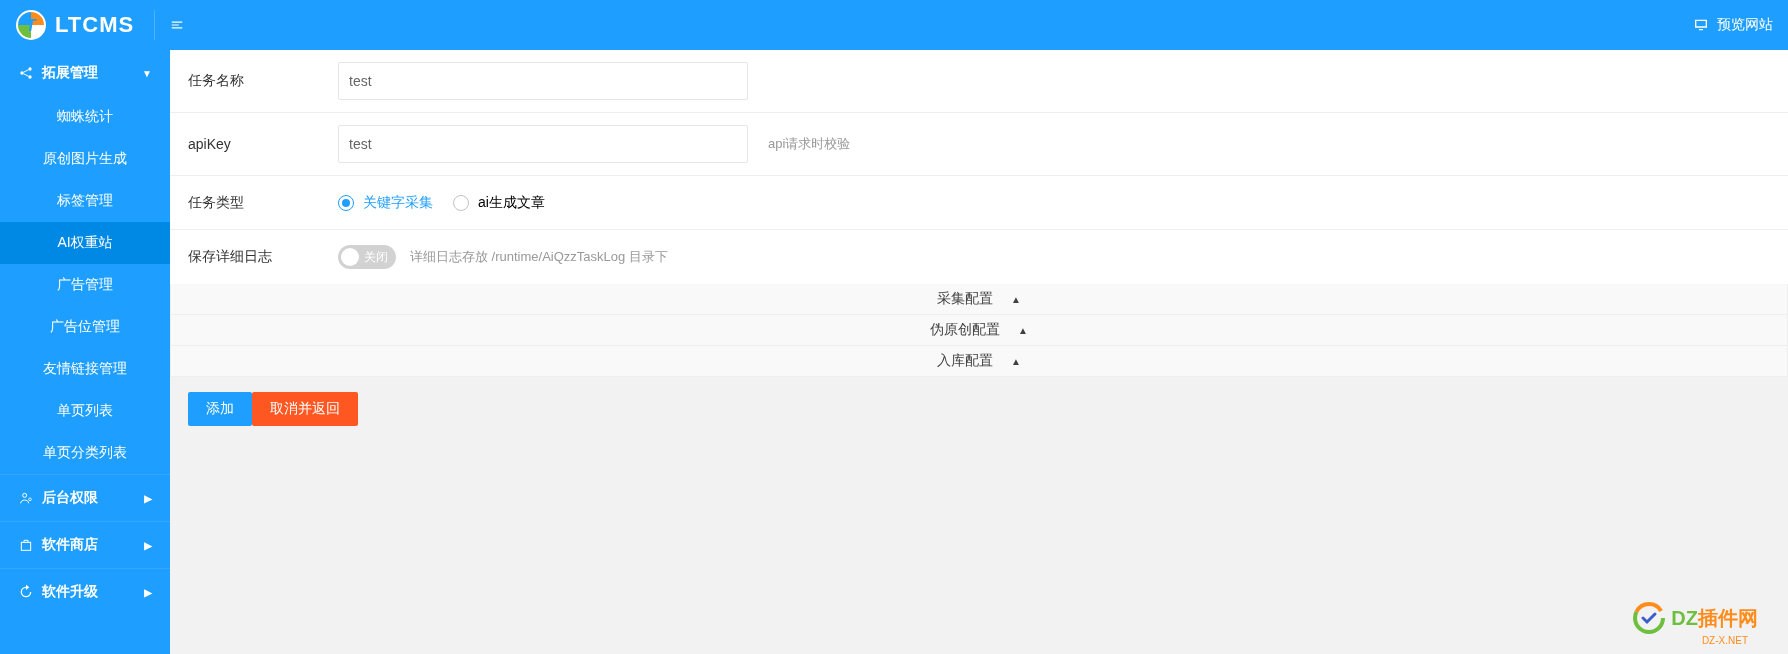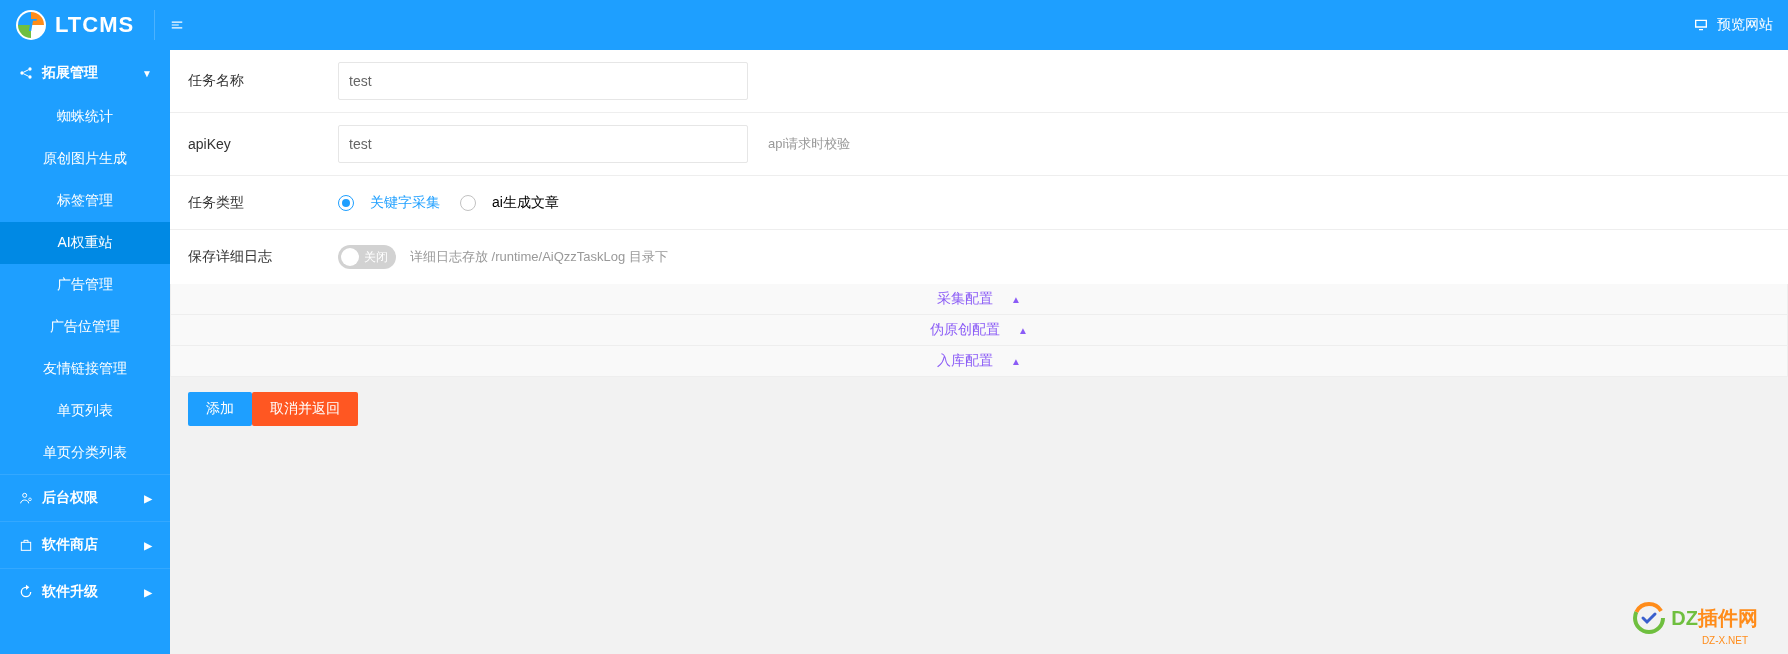--- a/index.html
+++ b/index.html
@@ -25,29 +25,29 @@
 .caret { font-size: 10px; }
 
 .main { flex: 1; background: #f2f2f2; overflow-y: auto; }
 .form-card { background: #fff; }
 .form-row { display: flex; align-items: center; border-bottom: 1px solid #eee; padding: 12px 18px; min-height: 54px; }
 .form-row:last-child { border-bottom: none; }
 .form-label { width: 150px; color: #333; font-size: 14px; }
 .form-control { flex: 1; display: flex; align-items: center; gap: 20px; }
 .input-text { width: 410px; height: 38px; border: 1px solid #e6e6e6; border-radius: 2px; padding: 0 10px; font-size: 14px; color: #666; }
 .hint { color: #999; font-size: 13px; }
-.radio-wrap { display: flex; align-items: center; gap: 16px; cursor: pointer; font-size: 14px; }
+.radio-wrap { display: flex; align-items: center; gap: 9px; cursor: pointer; font-size: 14px; }
 .radio-circle { width: 16px; height: 16px; border: 1px solid #c2c2c2; border-radius: 50%; display: flex; align-items: center; justify-content: center; }
 .radio-circle.checked { border-color: #1E9FFF; }
 .radio-circle.checked::after { content: ""; width: 8px; height: 8px; background: #1E9FFF; border-radius: 50%; }
 .radio-label.checked { color: #1E9FFF; }
 .switch { width: 58px; height: 24px; background: #d2d2d2; border-radius: 12px; position: relative; display: flex; align-items: center; justify-content: flex-end; padding: 0 8px; color: #fff; font-size: 12px; cursor: pointer; }
 .switch::before { content: ""; position: absolute; left: 3px; top: 3px; width: 18px; height: 18px; background: #fff; border-radius: 50%; }
 
-.collapse-row { background: #f9f9f9; border: 1px solid #eee; border-top: none; text-align: right; padding: 6px 0; font-size: 14px; color: #8b5cf6; cursor: pointer; display: flex; align-items: center; justify-content: center; gap: 18px; }
+.collapse-row { background: #f9f9f9; border: 1px solid #eee; border-top: none; text-align: right; padding: 6px 0; font-size: 14px; color: #404040; cursor: pointer; display: flex; align-items: center; justify-content: center; gap: 18px; }
 .collapse-row:first-of-type { border-top: 1px solid #eee; }
 .collapse-caret { font-size: 10px; }
 
 .form-actions { padding: 15px 18px; display: flex; gap: 0; }
 .btn { padding: 0 18px; height: 34px; border: none; border-radius: 2px; font-size: 14px; cursor: pointer; color: #fff; }
 .btn-primary { background: #1E9FFF; }
 .btn-danger { background: #FF5722; }
 
 .watermark { position: absolute; bottom: 20px; right: 30px; display: flex; align-items: center; gap: 6px; font-size: 20px; font-weight: bold; }
 .watermark-icon { width: 32px; height: 32px; }

